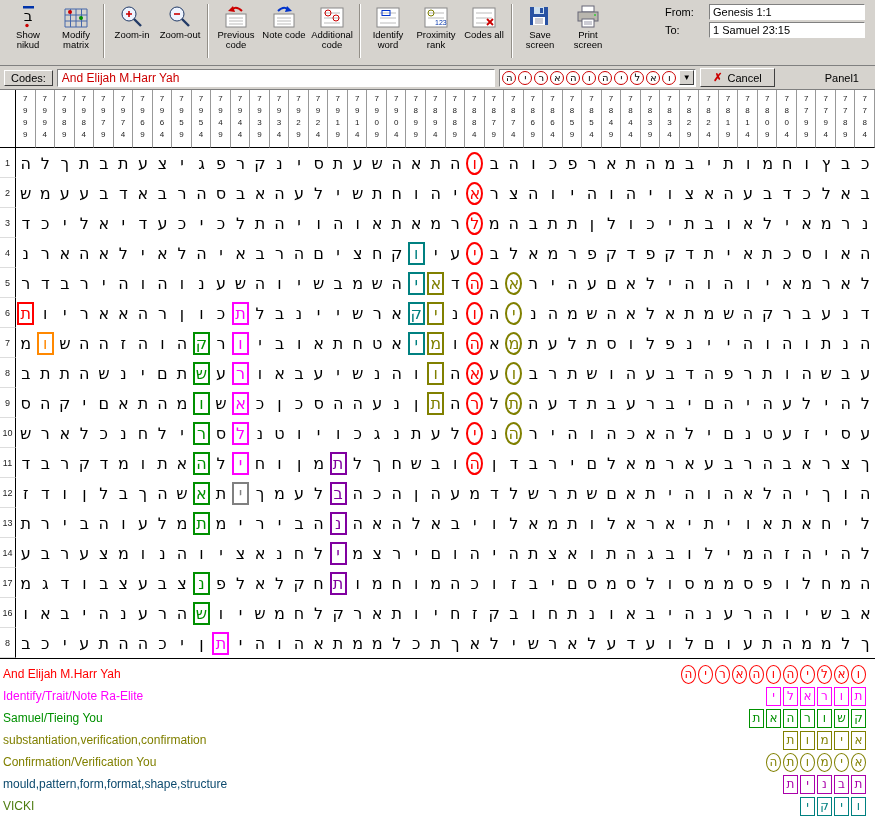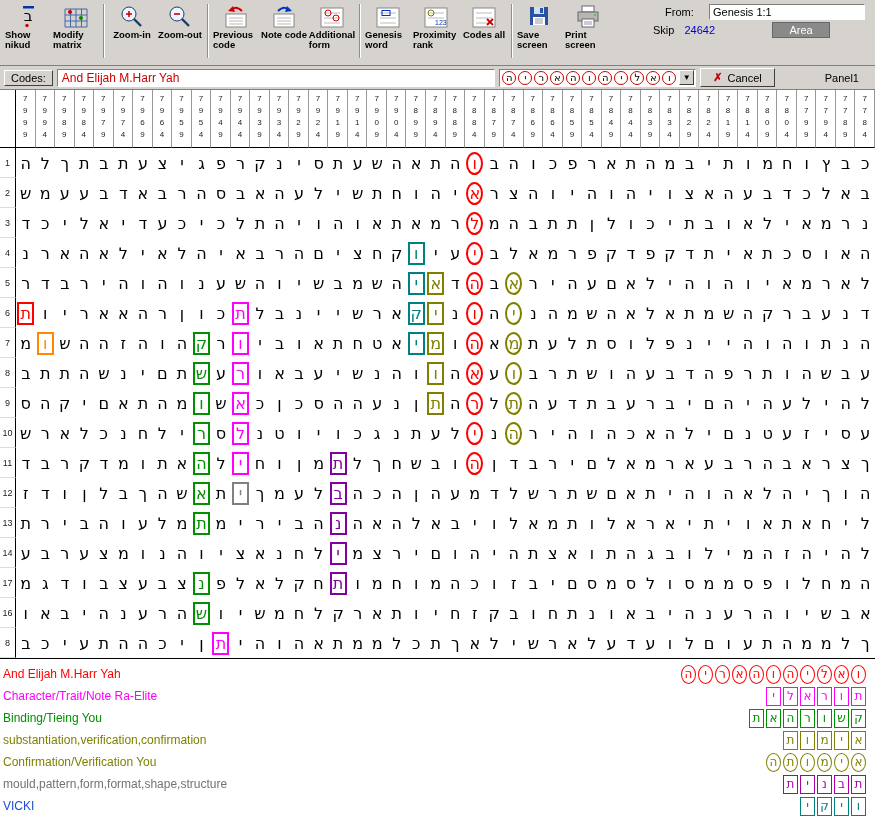--- a/index.html
+++ b/index.html
@@ -3,21 +3,21 @@
 <meta charset="utf-8">
 <style>
   html,body{margin:0;padding:0;background:#d6d3ce;}
   *{box-sizing:border-box;}
   .app{width:875px;height:825px;background:#fff;font-family:"Liberation Sans",sans-serif;overflow:hidden;position:relative;}
 
   
   .toolbar{height:66px;background:#d6d3ce;display:flex;align-items:flex-start;padding:2px 4px;border-bottom:1px solid #808080;}
   .tb-btn{display:flex;flex-direction:column;align-items:center;width:48px;min-width:44px;background:none;border:1px solid transparent;padding:1px 0;font-size:9.5px;line-height:1.1;color:#000;font-family:"Liberation Sans",sans-serif;cursor:pointer;}
   .tb-btn svg{width:28px;height:26px;display:block;}
-  .tb-label{text-align:left;white-space:normal;font-weight:bold;}
+  .tb-label{text-align:center;white-space:normal;}
   .tb-sep{width:2px;height:54px;border-left:1px solid #938f88;border-right:1px solid #fff;margin:2px 3px;flex:0 0 auto;}
   .toolbar-fields{margin-left:auto;display:flex;flex-direction:column;gap:2px;font-size:11px;padding:2px 6px 0 0;}
   .field-row{display:flex;align-items:center;gap:12px;margin-left:16px;}
   .field-label{width:32px;}
   .tb-input{width:156px;height:16px;font-size:11px;border:1px solid;border-color:#808080 #fff #fff #808080;background:#fff;padding:0 3px;font-family:"Liberation Sans",sans-serif;}
   .skip-row{display:flex;align-items:center;gap:10px;padding-left:4px;}
   .skip-value{color:#0000cc;min-width:60px;}
   .area-chip{background:#8a8a8a;color:#fff;padding:1px 16px;font-size:11px;border:1px solid #666;margin-left:18px;}
 
   
@@ -108,30 +108,30 @@
           </svg>
           <span class="tb-label">Note code</span>
         </button>
         <button class="tb-btn">
           <svg viewBox="0 0 28 26">
             <rect x="3" y="4" width="22" height="19" fill="#fff" stroke="#888"></rect>
             <path d="M6 9h16M6 14h16M6 19h16" stroke="#bbb"></path>
             <circle cx="10" cy="9" r="3" fill="none" stroke="#cc0000"></circle>
             <circle cx="18" cy="14" r="3" fill="none" stroke="#cc0000"></circle>
           </svg>
-          <span class="tb-label">Additional form</span>
+          <span class="tb-label">Additional code</span>
         </button>
         <span class="tb-sep"></span>
         <button class="tb-btn">
           <svg viewBox="0 0 28 26">
             <rect x="3" y="4" width="22" height="19" fill="#fff" stroke="#888"></rect>
             <path d="M6 9h16M6 14h16M6 19h16" stroke="#bbb"></path>
             <rect x="8" y="6.5" width="8" height="5" fill="none" stroke="#0033cc"></rect>
           </svg>
-          <span class="tb-label">Genesis word</span>
+          <span class="tb-label">Identify word</span>
         </button>
         <button class="tb-btn">
           <svg viewBox="0 0 28 26">
             <rect x="3" y="4" width="22" height="19" fill="#fff" stroke="#888"></rect>
             <path d="M6 9h16M6 14h16" stroke="#bbb"></path>
             <circle cx="9" cy="9" r="3" fill="none" stroke="#808000"></circle>
             <text x="13" y="21" font-size="7" fill="#0033aa" font-family="Liberation Sans">123</text>
           </svg>
           <span class="tb-label">Proximity rank</span>
         </button>
@@ -163,24 +163,23 @@
             <path d="M10 18h8M10 20h8" stroke="#99a"></path>
           </svg>
           <span class="tb-label">Print screen</span>
         </button>
       </div>
     <div class="toolbar-fields">
       <div class="field-row">
         <span class="field-label">From:</span>
         <input class="tb-input" readonly="" value="Genesis 1:1" style="">
       </div>
-      <div class="skip-row">
-        <span>Skip</span>
-        <span class="skip-value">24642</span>
-        <span class="area-chip">Area</span>
+      <div class="field-row">
+        <span class="field-label">To:</span>
+        <input class="tb-input" readonly="" value="1 Samuel 23:15" style="">
       </div>
     </div>
   </div>
 
   <div class="codes-bar">
     <span class="codes-chip">Codes:</span>
     <div class="codes-field">
       <span>And Elijah M.Harr Yah</span>
     </div>
     <div class="code-combo">
@@ -1350,32 +1349,32 @@
           <span class="lw-letter circle" style="border-color: rgb(255, 0, 0); color: rgb(255, 0, 0);">ה</span>
           <span class="lw-letter circle" style="border-color: rgb(255, 0, 0); color: rgb(255, 0, 0);">ו</span>
           <span class="lw-letter circle" style="border-color: rgb(255, 0, 0); color: rgb(255, 0, 0);">ה</span>
           <span class="lw-letter circle" style="border-color: rgb(255, 0, 0); color: rgb(255, 0, 0);">א</span>
           <span class="lw-letter circle" style="border-color: rgb(255, 0, 0); color: rgb(255, 0, 0);">ר</span>
           <span class="lw-letter circle" style="border-color: rgb(255, 0, 0); color: rgb(255, 0, 0);">י</span>
           <span class="lw-letter circle" style="border-color: rgb(255, 0, 0); color: rgb(255, 0, 0);">ה</span>
         </div>
       </div>
       <div class="legend-row">
-        <span class="legend-label" style="color: rgb(255, 0, 255);">Character/Trait/Note Ra-Elite</span>
+        <span class="legend-label" style="color: rgb(255, 0, 255);">Identify/Trait/Note Ra-Elite</span>
         <div class="legend-word">
           <span class="lw-letter" style="border-color: rgb(255, 0, 255); color: rgb(255, 0, 255);">ת</span>
           <span class="lw-letter" style="border-color: rgb(255, 0, 255); color: rgb(255, 0, 255);">ו</span>
           <span class="lw-letter" style="border-color: rgb(255, 0, 255); color: rgb(255, 0, 255);">ר</span>
           <span class="lw-letter" style="border-color: rgb(255, 0, 255); color: rgb(255, 0, 255);">א</span>
           <span class="lw-letter" style="border-color: rgb(255, 0, 255); color: rgb(255, 0, 255);">ל</span>
           <span class="lw-letter" style="border-color: rgb(255, 0, 255); color: rgb(255, 0, 255);">י</span>
         </div>
       </div>
       <div class="legend-row">
-        <span class="legend-label" style="color: rgb(0, 144, 0);">Binding/Tieing You</span>
+        <span class="legend-label" style="color: rgb(0, 144, 0);">Samuel/Tieing You</span>
         <div class="legend-word">
           <span class="lw-letter" style="border-color: rgb(0, 144, 0); color: rgb(0, 144, 0);">ק</span>
           <span class="lw-letter" style="border-color: rgb(0, 144, 0); color: rgb(0, 144, 0);">ש</span>
           <span class="lw-letter" style="border-color: rgb(0, 144, 0); color: rgb(0, 144, 0);">ו</span>
           <span class="lw-letter" style="border-color: rgb(0, 144, 0); color: rgb(0, 144, 0);">ר</span>
           <span class="lw-letter" style="border-color: rgb(0, 144, 0); color: rgb(0, 144, 0);">ה</span>
           <span class="lw-letter" style="border-color: rgb(0, 144, 0); color: rgb(0, 144, 0);">א</span>
           <span class="lw-letter" style="border-color: rgb(0, 144, 0); color: rgb(0, 144, 0);">ת</span>
         </div>
       </div>
@@ -1394,31 +1393,31 @@
         <div class="legend-word">
           <span class="lw-letter circle" style="border-color: rgb(128, 128, 0); color: rgb(128, 128, 0);">א</span>
           <span class="lw-letter circle" style="border-color: rgb(128, 128, 0); color: rgb(128, 128, 0);">י</span>
           <span class="lw-letter circle" style="border-color: rgb(128, 128, 0); color: rgb(128, 128, 0);">מ</span>
           <span class="lw-letter circle" style="border-color: rgb(128, 128, 0); color: rgb(128, 128, 0);">ו</span>
           <span class="lw-letter circle" style="border-color: rgb(128, 128, 0); color: rgb(128, 128, 0);">ת</span>
           <span class="lw-letter circle" style="border-color: rgb(128, 128, 0); color: rgb(128, 128, 0);">ה</span>
         </div>
       </div>
       <div class="legend-row">
-        <span class="legend-label" style="color: #737373;">mould,pattern,form,format,shape,structure</span>
+        <span class="legend-label" style="color: #0c4a6e;">mould,pattern,form,format,shape,structure</span>
         <div class="legend-word">
           <span class="lw-letter" style="border-color: rgb(170, 0, 170); color: rgb(170, 0, 170);">ת</span>
           <span class="lw-letter" style="border-color: rgb(170, 0, 170); color: rgb(170, 0, 170);">ב</span>
           <span class="lw-letter" style="border-color: rgb(170, 0, 170); color: rgb(170, 0, 170);">נ</span>
           <span class="lw-letter" style="border-color: rgb(170, 0, 170); color: rgb(170, 0, 170);">י</span>
           <span class="lw-letter" style="border-color: rgb(170, 0, 170); color: rgb(170, 0, 170);">ת</span>
         </div>
       </div>
       <div class="legend-row">
-        <span class="legend-label" style="color: #1d4ed8;">VICKI</span>
+        <span class="legend-label" style="color: #4d7c0f;">VICKI</span>
         <div class="legend-word">
           <span class="lw-letter" style="border-color: rgb(0, 128, 128); color: rgb(0, 128, 128);">ו</span>
           <span class="lw-letter" style="border-color: rgb(0, 128, 128); color: rgb(0, 128, 128);">י</span>
           <span class="lw-letter" style="border-color: rgb(0, 128, 128); color: rgb(0, 128, 128);">ק</span>
           <span class="lw-letter" style="border-color: rgb(0, 128, 128); color: rgb(0, 128, 128);">י</span>
         </div>
       </div>
     </div>
 
 </div>

